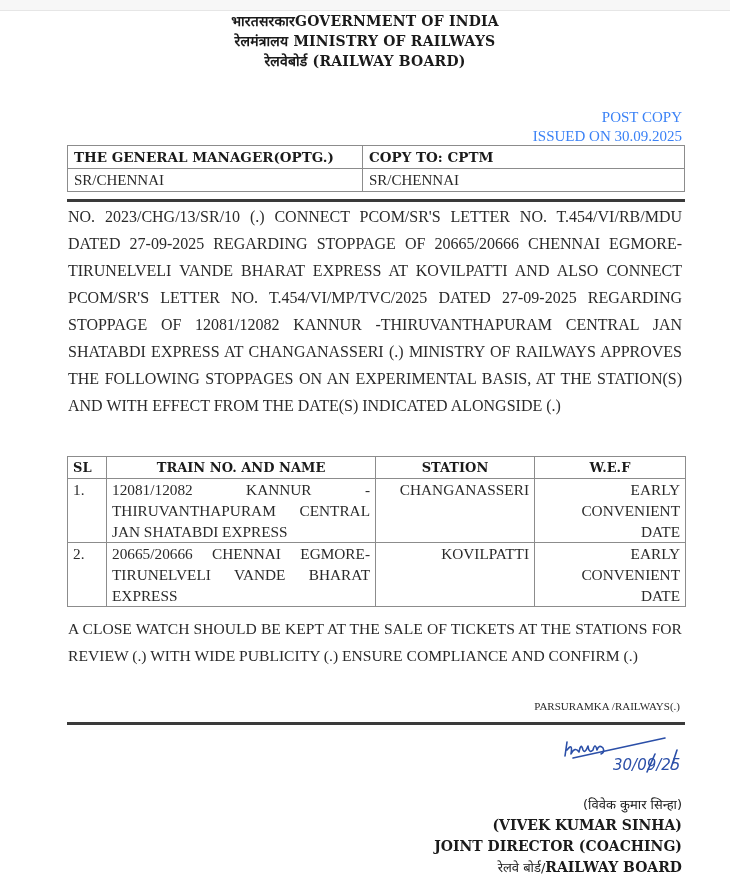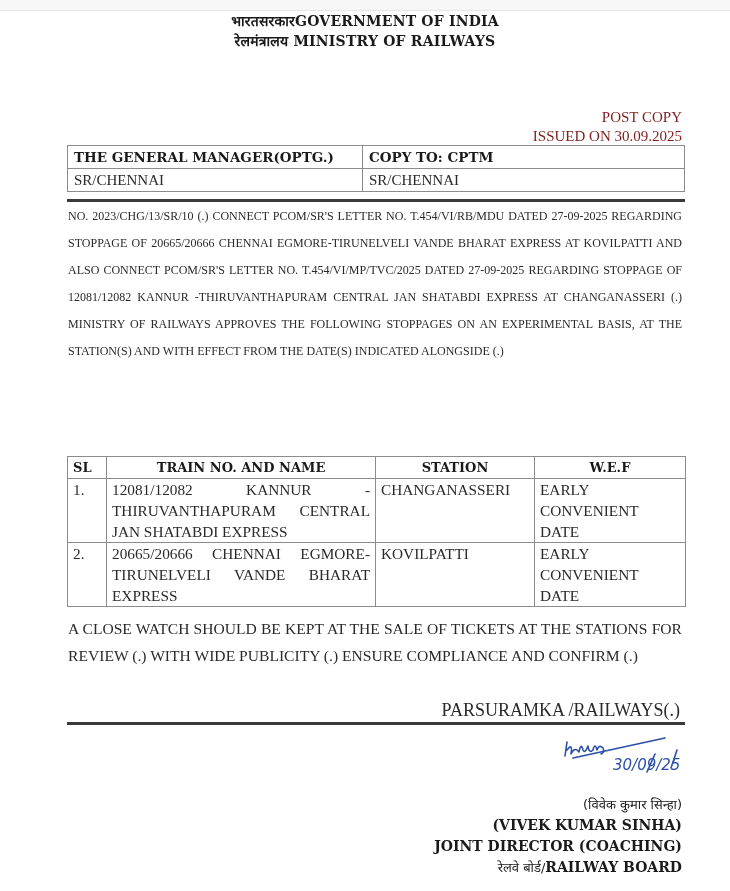--- a/index.html
+++ b/index.html
@@ -34,21 +34,21 @@
     }
     .header .line { display: block; letter-spacing: 0.2px; }
     .post-copy {
       position: absolute;
       right: 48px;
       top: 108px;
       text-align: right;
       font-family: "Liberation Serif", serif;
       font-size: 15px;
       line-height: 19px;
-      color: #7f1d1d;
+      color: #3b82f6;
     }
     table.addr {
       position: absolute;
       left: 67px; top: 145px;
       width: 618px;
       border-collapse: collapse;
       font-family: "Liberation Serif", serif;
       font-size: 15px;
     }
     table.addr td {
@@ -63,21 +63,21 @@
       position: absolute;
       left: 67px; top: 199px;
       width: 618px; height: 3px;
       background: #3a3a3a;
     }
     .body-text {
       position: absolute;
       left: 68px; top: 203px;
       width: 614px;
       font-family: "Liberation Serif", serif;
-      font-size: 12px;
+      font-size: 16px;
       line-height: 27px;
       text-align: justify;
       text-align-last: left;
       color: #2a2a2a;
       margin: 0;
     }
     table.stops {
       position: absolute;
       left: 67px; top: 456px;
       width: 619px;
@@ -97,38 +97,38 @@
       font-weight: bold;
       font-size: 13px;
       color: #1a1a1a;
       height: 21px;
       text-align: center;
     }
     table.stops th.sl { text-align: left; width: 28px; }
     table.stops th.tr { width: 258px; }
     table.stops th.st { width: 148px; }
     table.stops td.name { text-align: justify; text-align-last: left; margin-top: 22px; }
-    table.stops td.center { text-align: left; }
+    table.stops td.center { text-align: right; }
     .footer-text {
       position: absolute;
       left: 68px; top: 615px;
       width: 614px;
       font-family: "Liberation Serif", serif;
       font-size: 15.6px;
       line-height: 27px;
       text-align: justify;
       text-align-last: left;
       color: #2a2a2a;
       margin: 0;
     }
     .parsuramka {
       position: absolute;
       right: 50px; top: 700px;
       font-family: "Liberation Serif", serif;
-      font-size: 18px;
+      font-size: 11px;
       color: #2a2a2a;
     }
     .rule-bottom {
       position: absolute;
       left: 67px; top: 722px;
       width: 618px; height: 3px;
       background: #3a3a3a;
     }
     .signature {
       position: absolute;
@@ -149,20 +149,21 @@
     .sig-block .mix .hi { font-family: "DejaVu Sans", sans-serif; font-weight: normal; font-size: 13px; }
   </style>
 </head>
 <body>
 
 <div class="topbar"></div>
 
 <div class="header">
   <span class="line">भारतसरकारGOVERNMENT OF INDIA</span>
   <span class="line">रेलमंत्रालय MINISTRY OF RAILWAYS</span>
+  <span class="line">रेलवेबोर्ड (RAILWAY BOARD)</span>
 </div>
 
 <div class="post-copy">
   <div>POST COPY</div>
   <div>ISSUED ON 30.09.2025</div>
 </div>
 
 <table class="addr">
   <tbody>
       <tr>

